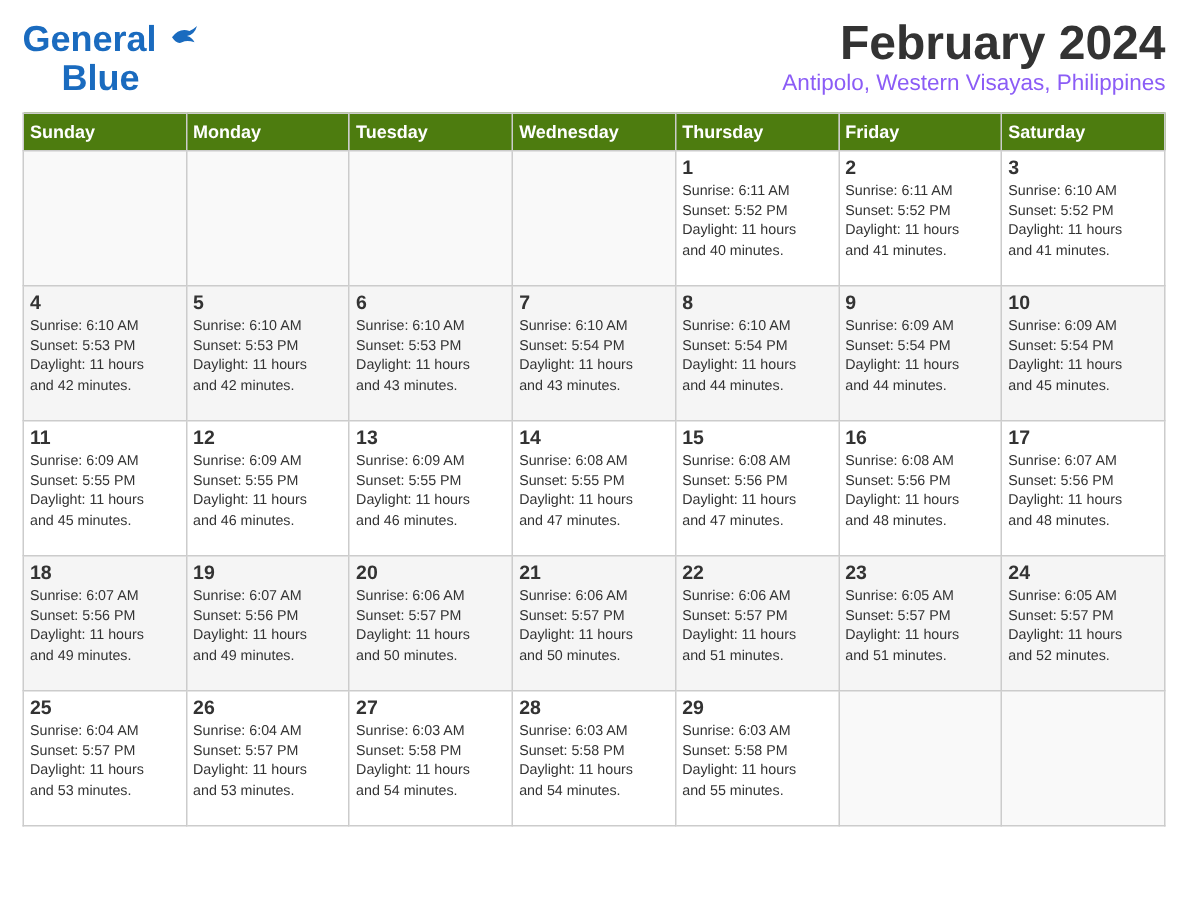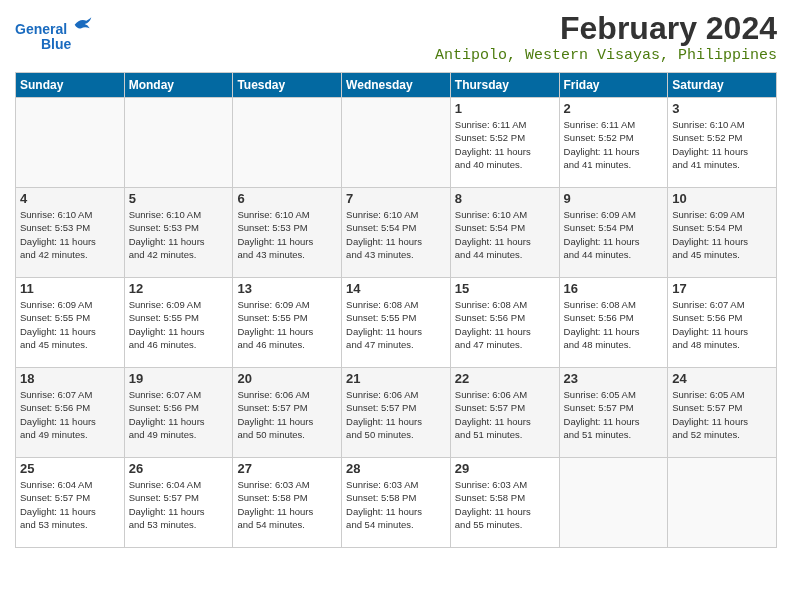--- a/index.html
+++ b/index.html
@@ -15,21 +15,21 @@
       justify-content: space-between;
       align-items: flex-start;
       margin-bottom: 8px;
     }
     .logo {
       display: flex;
       align-items: center;
       margin-top: 4px;
     }
     .logo-text {
-      font-size: 14px;
+      font-size: 24px;
       font-weight: bold;
       color: #333;
       line-height: 1.1;
     }
     .logo-text span {
       color: #1a6bbf;
     }
     .logo-icon {
       width: 20px;
       height: 20px;
@@ -38,30 +38,29 @@
     .title-section {
       text-align: right;
     }
     .main-title {
       font-size: 32px;
       font-weight: bold;
       color: #333;
     }
     .subtitle {
       font-size: 15px;
-      color: #4d7c0f;
-      font-family: Liberation Mono, monospace;
+      color: #8b5cf6;
     }
     table {
       width: 100%;
       border-collapse: collapse;
       table-layout: fixed;
     }
     thead tr th {
-      background-color: #0369a1;
+      background-color: #4d7c0f;
       color: #fff;
       font-size: 12px;
       font-weight: bold;
       padding: 5px 4px;
       text-align: left;
       border: 1px solid #ccc;
     }
     tbody tr td {
       vertical-align: top;
       border: 1px solid #ccc;

